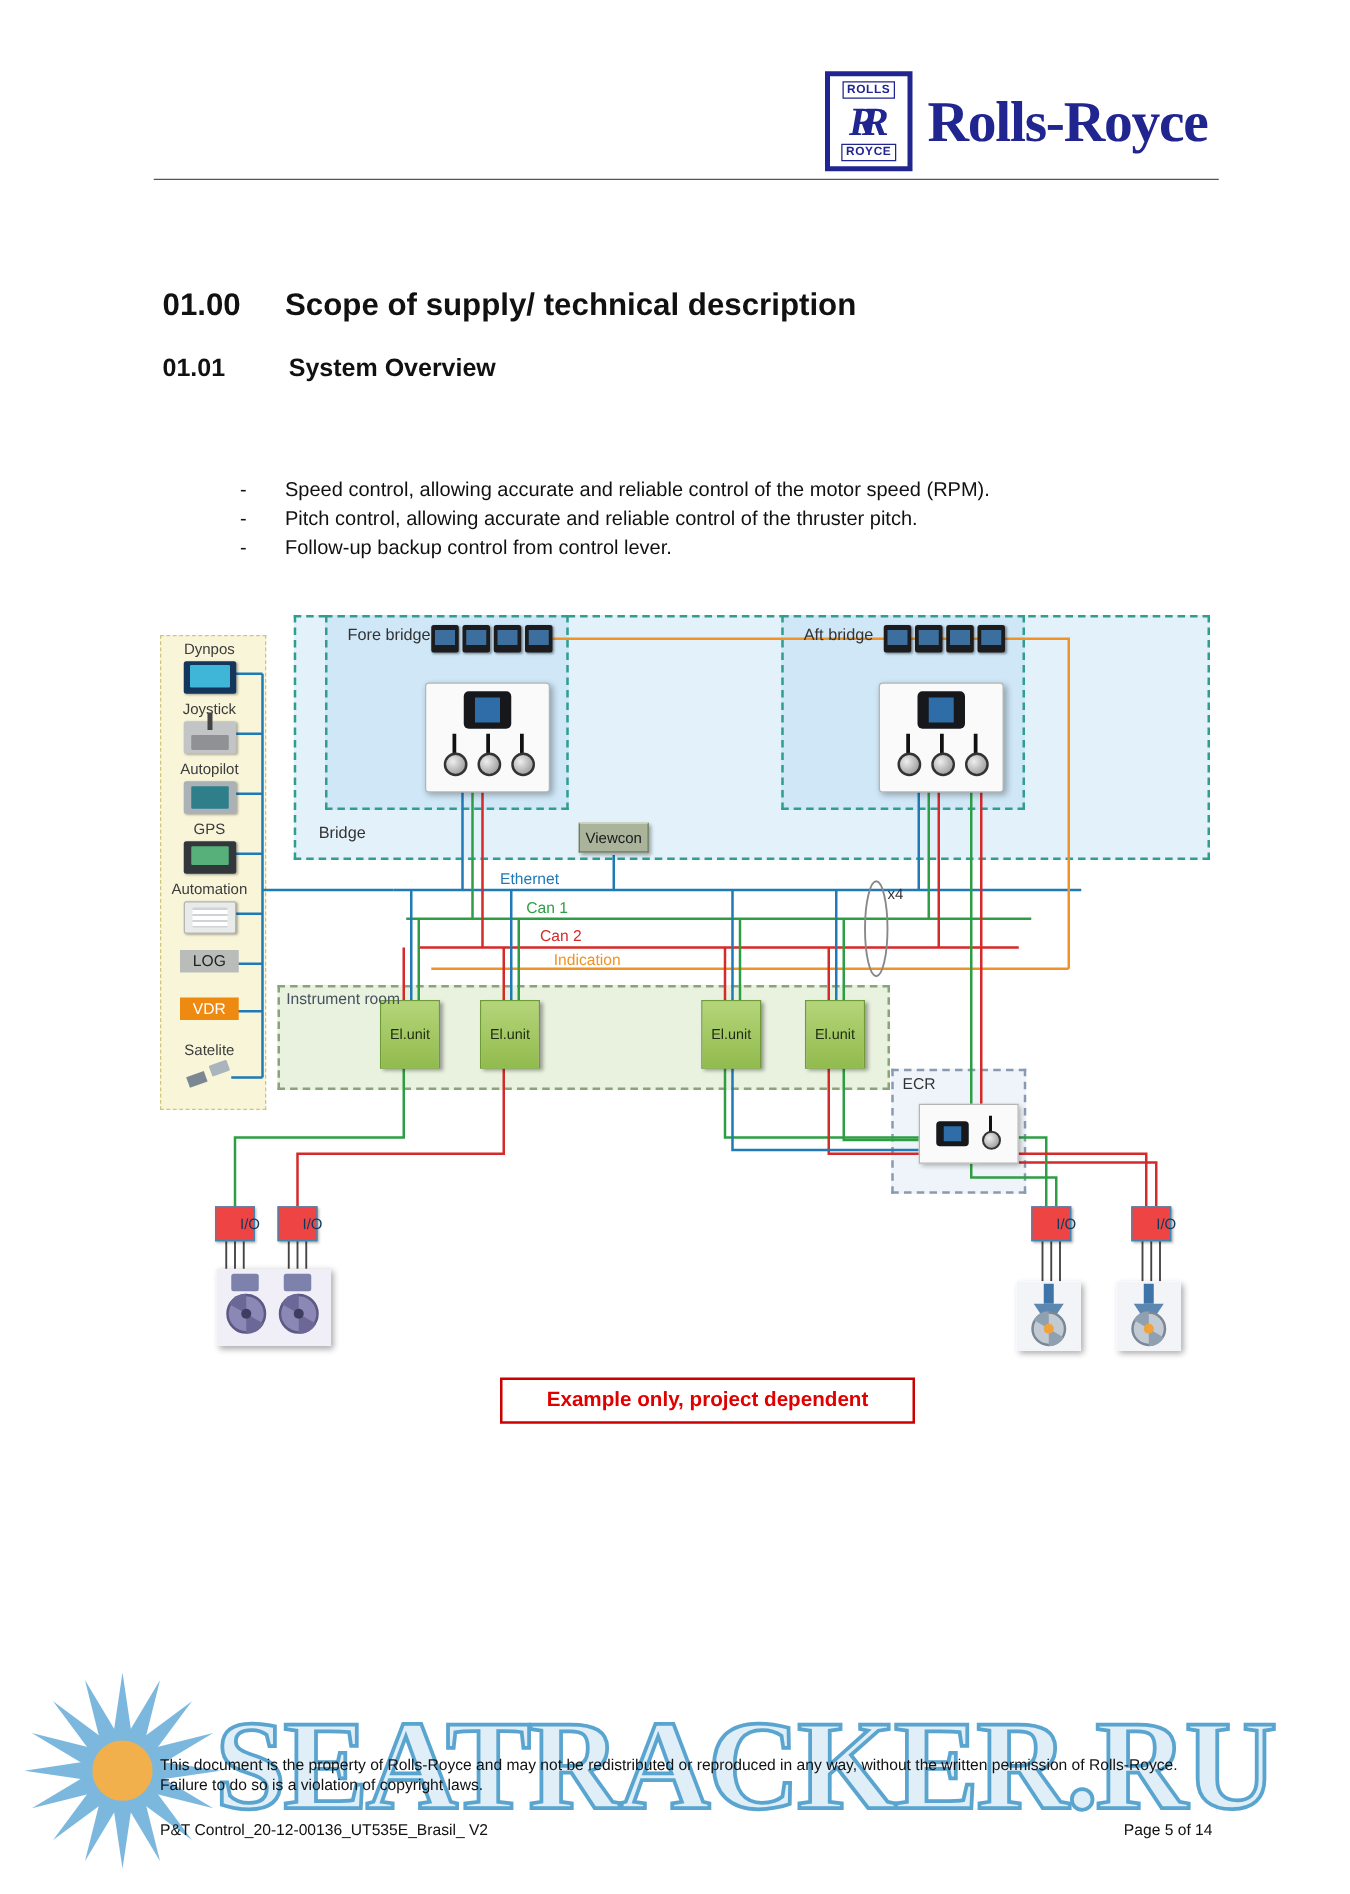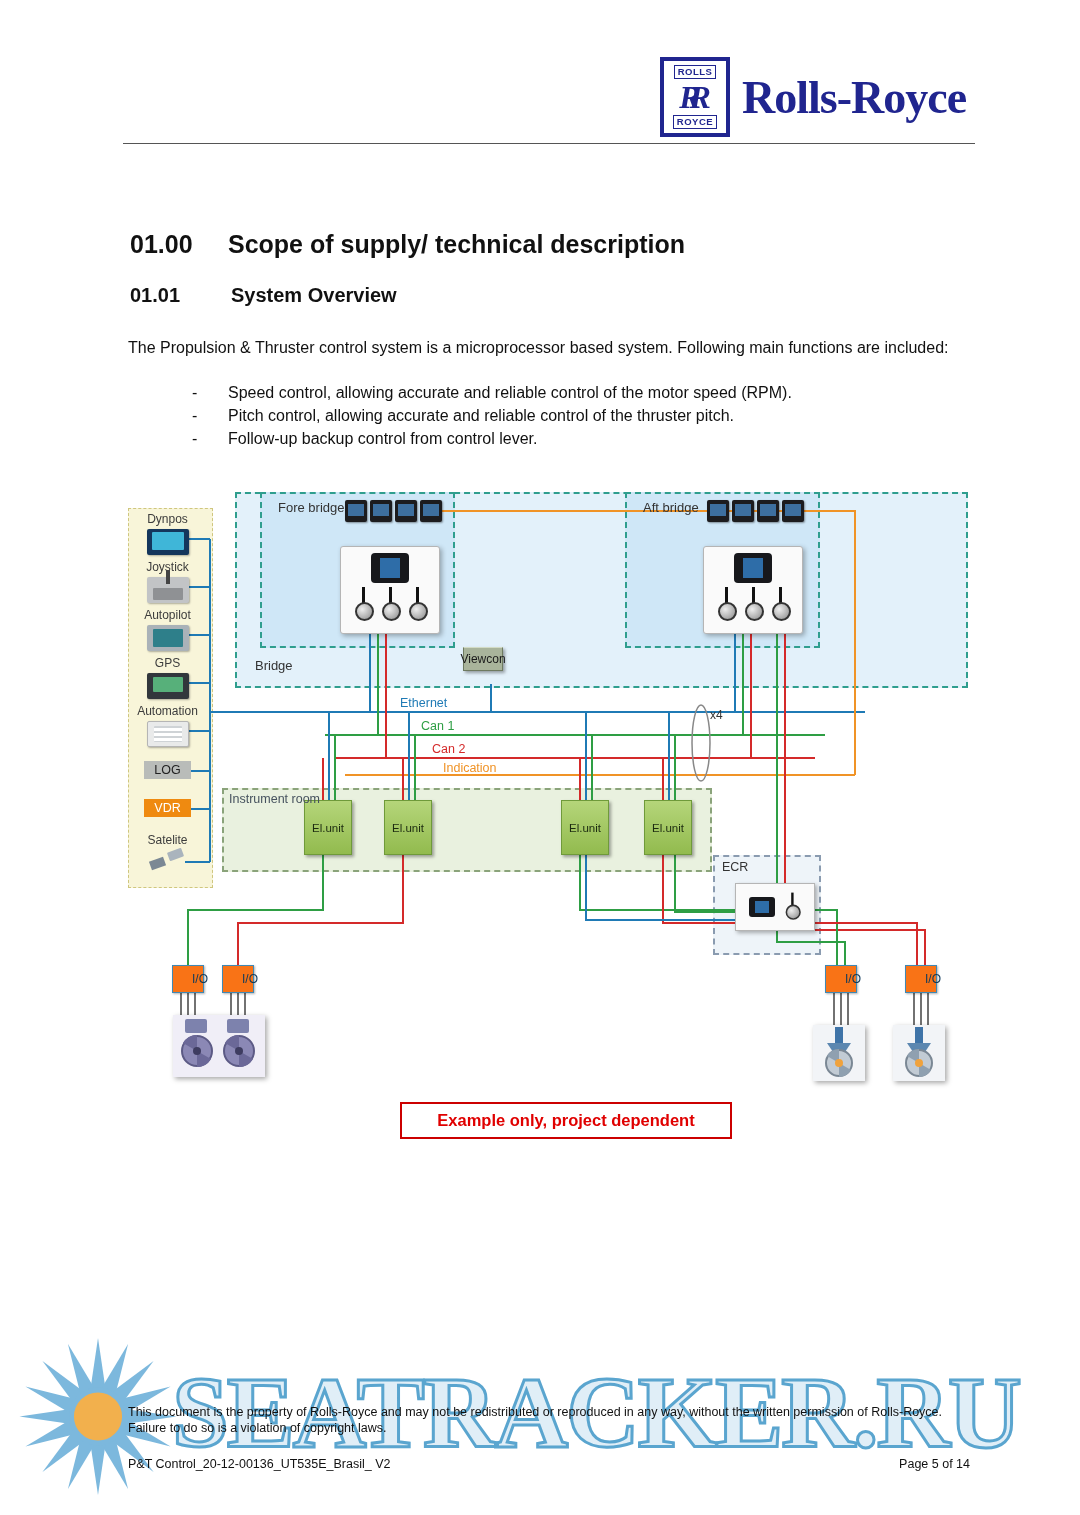--- a/index.html
+++ b/index.html
@@ -66,21 +66,21 @@
   .console { width:100px; height:88px; background:#fafafa; border:1px solid #b5b5b5; border-radius:3px;
     box-shadow:2px 2px 5px rgba(0,0,0,.3); z-index:3; }
   .screen { position:relative; width:38px; height:30px; background:#17181c; border-radius:4px; margin:6px auto 4px; }
   .screen::after { content:""; position:absolute; inset:5px 9px; background:#2e6da8; }
   .levers { display:flex; justify-content:center; gap:9px; }
   .lever { position:relative; width:18px; height:36px; display:inline-block; }
   .lever::before { content:""; position:absolute; left:8px; top:0; width:3px; height:17px; background:#111; }
   .lever::after { content:""; position:absolute; bottom:2px; left:1px; width:15px; height:15px; border-radius:50%;
     background:radial-gradient(circle at 35% 35%, #eee, #8a8a8a); border:2px solid #333; }
 
-  .viewcon { left:338px; top:157px; width:40px; height:24px; background:#a9b49b; border:1px solid #6e7a60;
+  .viewcon { left:338px; top:168px; width:56px; height:24px; background:#a9b49b; border:1px solid #6e7a60;
     border-top-color:#d3dcc6; box-shadow:2px 2px 3px rgba(0,0,0,.35); font-size:12px; color:#1a1a1a;
     display:flex; align-items:center; justify-content:center; z-index:3; }
 
   .net-label { position:absolute; font-size:12.5px; z-index:4; }
   .net-eth  { left:275px; top:206px; color:#1f7ab5; }
   .net-can1 { left:296px; top:229px; color:#2e9e44; }
   .net-can2 { left:307px; top:252px; color:#d42a2a; }
   .net-ind  { left:318px; top:271px; color:#f09326; }
   .x4-label { left:585px; top:218px; font-size:12px; color:#333; z-index:4; }
 
@@ -91,21 +91,21 @@
     display:flex; align-items:center; justify-content:center; z-index:3; }
 
   .ecr-box { left:588px; top:365px; width:108px; height:100px; background:#eef4f9; border:2px dashed #8a9bb0; z-index:1; }
   .ecr-label { left:597px; top:370px; font-size:12.5px; color:#333; z-index:4; }
   .ecr-console { left:610px; top:393px; width:80px; height:48px; background:#fafafa; border:1px solid #b5b5b5;
     box-shadow:2px 2px 4px rgba(0,0,0,.3); z-index:3; display:flex; align-items:center; justify-content:center; gap:8px; }
   .screen-sm { position:relative; width:26px; height:20px; background:#17181c; border-radius:3px; }
   .screen-sm::after { content:""; position:absolute; inset:4px 6px; background:#2e6da8; }
   .lever-sm { transform:scale(0.8); }
 
-  .io { top:475px; width:32px; height:28px; background:#f97316; border:1px solid #3f88b4; color:#0d3a5c; font-size:12px;
+  .io { top:475px; width:32px; height:28px; background:#ef4444; border:1px solid #3f88b4; color:#0d3a5c; font-size:12px;
     display:flex; align-items:center; justify-content:center; z-index:3; box-shadow:1px 1px 2px rgba(0,0,0,.3);padding-left:24px; }
   .thr { z-index:3; box-shadow:2px 2px 5px rgba(0,0,0,.35); }
 
   
   .note-box { position:absolute; left:400px; top:1102px; width:332px; height:37px; border:2px solid #cc0000;
     display:flex; align-items:center; justify-content:center; background:#fff; }
   .note-text { color:#e00000; font-weight:bold; font-size:16.5px; }
 
   .wm { position:absolute; left:0; top:1336px; width:944px; height:163px; z-index:5; pointer-events:none; }
   .wm-sun { position:absolute; left:14px; top:0; width:168px; height:162px; }
@@ -135,21 +135,20 @@
 
   <div class="h1">
     <span class="hnum">01.00</span>
     <span>Scope of supply/ technical description</span>
   </div>
   <div class="h2">
     <span class="hnum">01.01</span>
     <span>System Overview</span>
   </div>
 
-  <div class="intro">The Propulsion &amp; Thruster control system is a microprocessor based system. Following main functions are included:</div>
 
   <div class="bullets">
     <div class="bullet">
         <span>Speed control, allowing accurate and reliable control of the motor speed (RPM).</span>
       </div>
     <div class="bullet">
         <span>Pitch control, allowing accurate and reliable control of the thruster pitch.</span>
       </div>
     <div class="bullet">
         <span>Follow-up backup control from control lever.</span>

